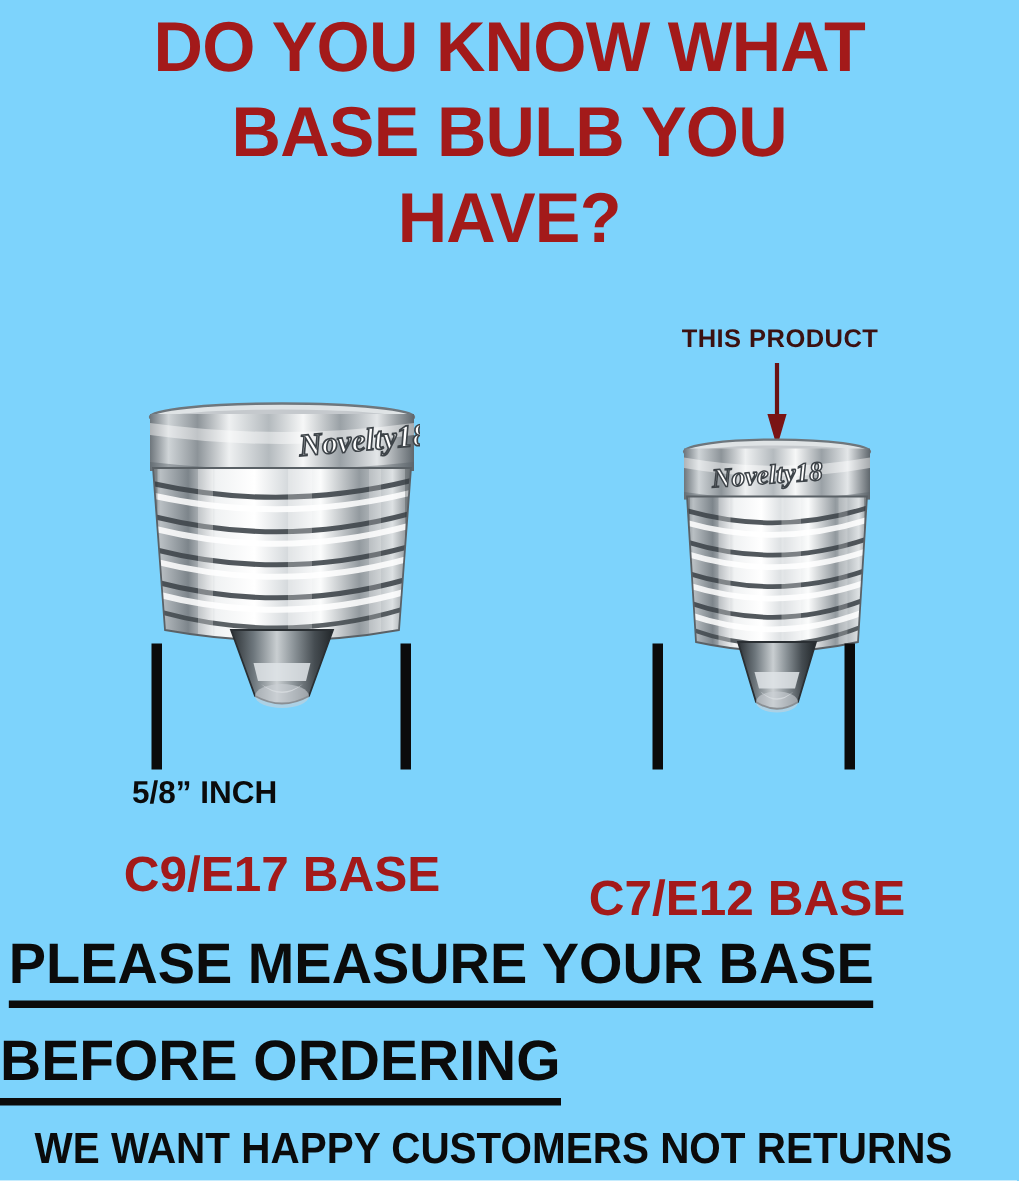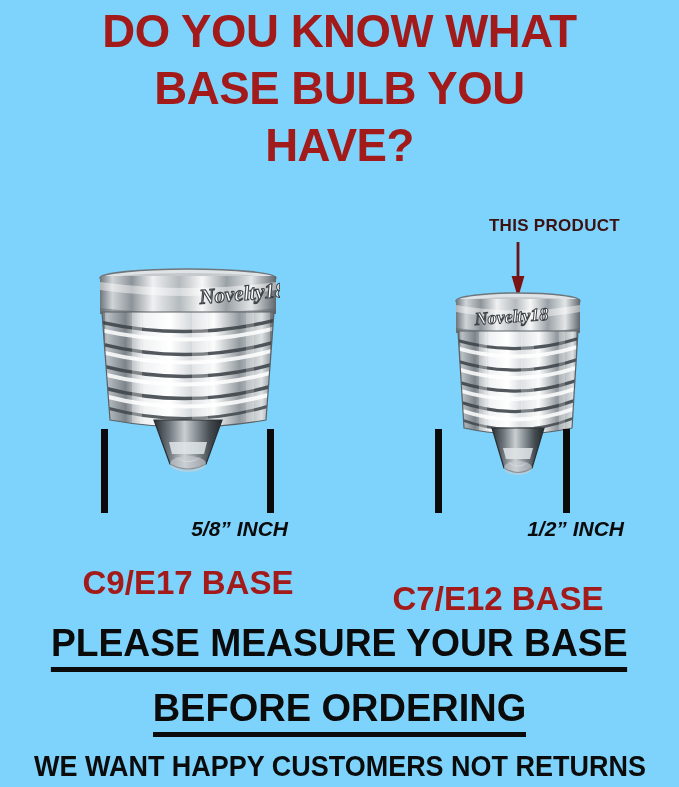--- a/index.html
+++ b/index.html
@@ -36,21 +36,21 @@
     transform-origin: center top;
   }
   .headline .hl-line { display: block; white-space: nowrap; }
 
   
   .callout-label {
     position: absolute;
     left: 420px;
     top: 216px;
     width: 200px;
-    text-align: right;
+    text-align: center;
     color: #3B1111;
     font-weight: bold;
     font-size: 17px;
     letter-spacing: 0.3px;
     white-space: nowrap;
   }
   .callout-arrow {
     position: absolute;
     left: 511px;
     top: 242px;
@@ -71,41 +71,39 @@
   }
 
   
   .measure-label {
     position: absolute;
     color: #0b0b0b;
     font-weight: bold;
     font-size: 21px;
     letter-spacing: 0px;
     white-space: nowrap;
-    text-align: right;
-    font-style: italic;
+    text-align: left;
   }
 
   
   .base-label {
     position: absolute;
     color: #A31A1A;
     font-weight: bold;
     font-size: 33px;
     letter-spacing: 0px;
     white-space: nowrap;
     text-align: center;
   }
 
   
   .footer-line {
     position: absolute;
     left: 0;
     width: 679px;
-    text-align: center;
     color: #0b0b0b;
     font-weight: bold;
     white-space: nowrap;
   }
   .footer-line .ul {
     display: inline-block;
     border-bottom: 5px solid #0b0b0b;
     padding-bottom: 2px;
   }
   #footer1 { top: 622px; font-size: 38px; }
@@ -300,21 +298,20 @@
       <path d="M50,156 L80,156 L77,167 L53,167 Z" fill="#dfe4e7" opacity="0.85"></path>
       <path d="M54,169 Q65,180 76,169 Q65,178 54,169 Z" fill="#eef1f3" opacity="0.8"></path>
       <ellipse cx="65" cy="176" rx="14" ry="7" fill="#cbd1d5" opacity="0.6"></ellipse>
     </svg>
   </div>
 
   <div class="tick" style="left:435px; top:429px; width:7px; height:84px;"></div>
   <div class="tick" style="left:563px; top:429px; width:7px; height:84px;"></div>
 
   <div class="measure-label" style="left:88px; top:517px; width:200px;">5/8” INCH</div>
-  <div class="measure-label" style="left:424px; top:517px; width:200px;">1/2” INCH</div>
 
   <div class="base-label" style="left:56px; top:564px; width:264px;">C9/E17 BASE</div>
   <div class="base-label" style="left:366px; top:580px; width:264px;">C7/E12 BASE</div>
 
   <div class="footer-line" id="footer1">
     <span class="ul">PLEASE MEASURE YOUR BASE</span>
   </div>
   <div class="footer-line" id="footer3">
     <span class="cond">WE WANT HAPPY CUSTOMERS NOT RETURNS</span>
   </div>

